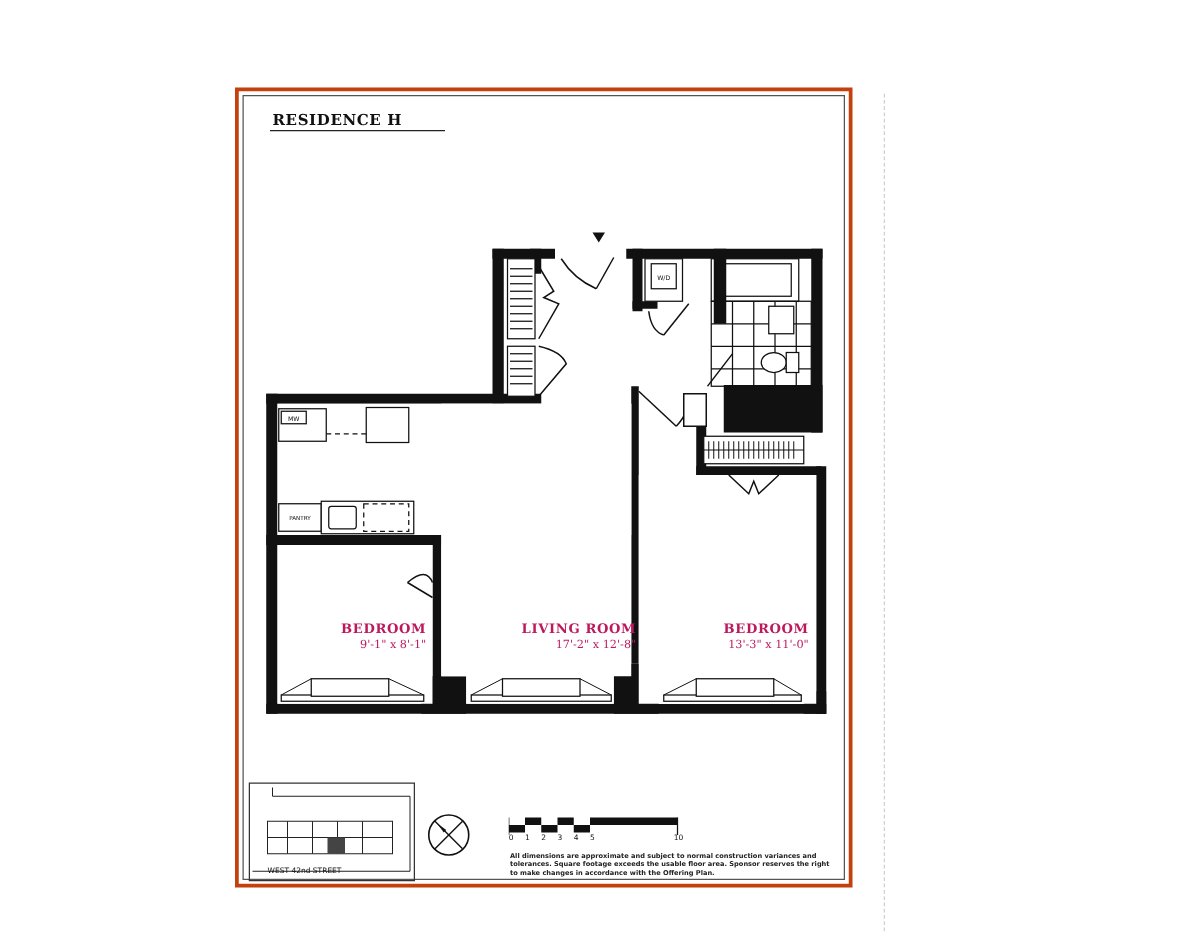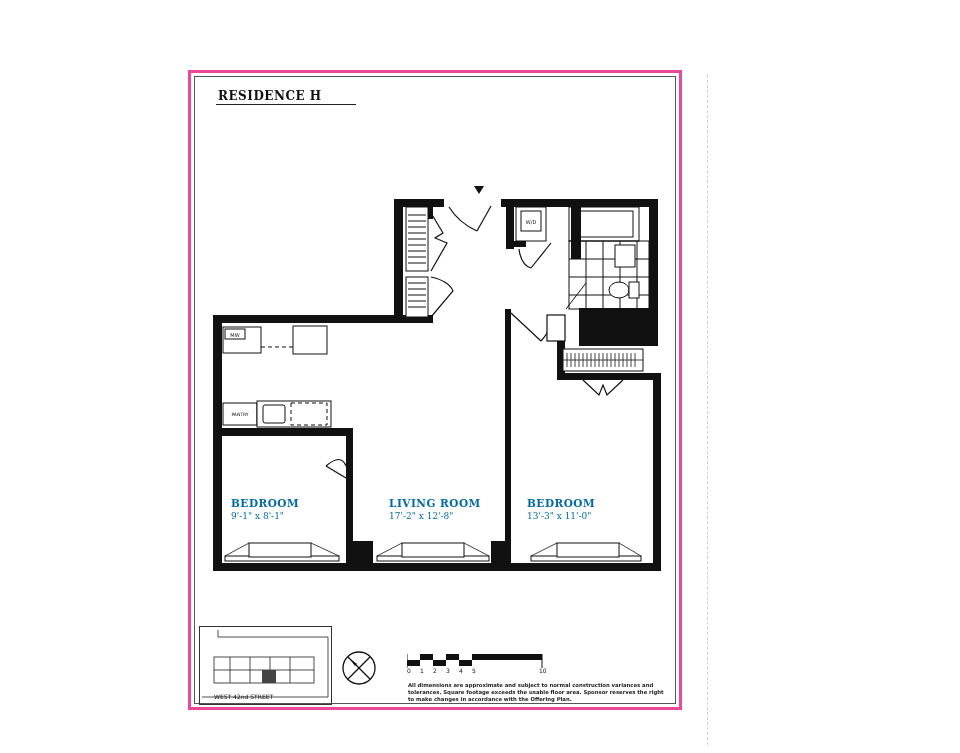--- a/index.html
+++ b/index.html
@@ -1,22 +1,22 @@
 <!DOCTYPE html>
 <html><head>
 <meta charset="utf-8">
 <style>
   html, body { margin: 0; padding: 0; background: #ffffff; }
   body { width: 960px; height: 753px; position: relative; overflow: hidden; font-family: "DejaVu Serif", serif; }
-  .sheet { position: absolute; left: 188px; top: 70px; width: 494px; height: 640px; border: 3px solid #ec4899; box-sizing: border-box; }
+  .sheet { position: absolute; left: 188px; top: 70px; width: 494px; height: 640px; border: 3px solid #c2410c; box-sizing: border-box; }
   .sheet-inner { position: absolute; left: 3px; top: 3px; right: 3px; bottom: 3px; border: 1px solid #555; }
   .title { position: absolute; left: 27px; top: 16px; font-size: 12px; font-weight: bold; letter-spacing: 0.5px; color: #111; }
   .title-rule { position: absolute; left: 25px; top: 31px; width: 140px; height: 1px; background: #222; }
   .plan { position: absolute; left: 0; top: 0; }
-  .room-label { position: absolute; text-align: left; font-family: "DejaVu Serif", serif; color: #0369a1; }
+  .room-label { position: absolute; text-align: right; font-family: "DejaVu Serif", serif; color: #be185d; }
   .room-label .name { font-size: 10.5px; font-weight: bold; letter-spacing: 0.5px; }
   .room-label .dim { font-size: 9px; margin-top: 2px; }
   .keyplan { position: absolute; left: 8px; top: 553px; width: 131px; height: 77px; border: 1px solid #333; }
   .keyplan-street { position: absolute; left: 14px; bottom: 4px; font-family: "DejaVu Sans", sans-serif; font-size: 6px; color: #111; }
   .compass { position: absolute; left: 150px; top: 577px; width: 36px; height: 36px; }
   .scale { position: absolute; left: 216px; top: 575px; width: 140px; height: 30px; }
   .scale-ticks { position: absolute; left: 216px; top: 594px; width: 145px; height: 10px; font-family: "DejaVu Sans", sans-serif; font-size: 6px; color: #111; }
   .scale-ticks span { position: absolute; }
   .disclaimer { position: absolute; left: 217px; top: 609px; width: 260px; font-family: "DejaVu Sans", sans-serif; font-size: 5.3px; font-weight: bold; line-height: 7px; color: #222; }
   .dash-line { position: absolute; left: 707px; top: 75px; width: 0; height: 670px; border-left: 1px dashed #cfcfcf; }

